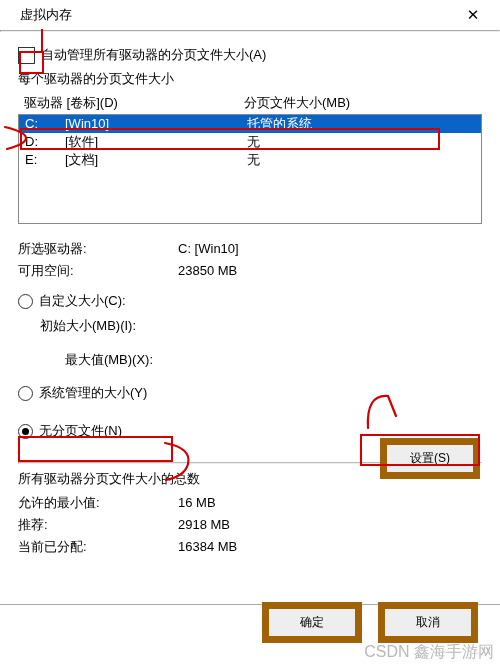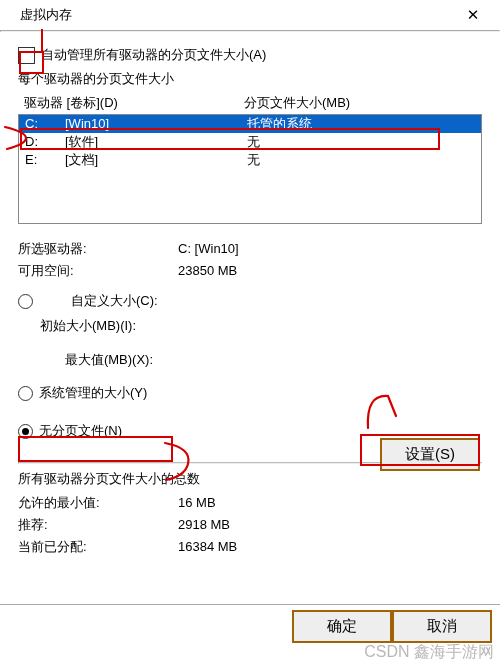--- a/index.html
+++ b/index.html
@@ -116,42 +116,42 @@
   .sub-row {
     display: flex;
     line-height: 24px;
     padding-left: 22px;
   }
   .sub-key { width: 138px; }
   .btn {
     display: inline-block;
     min-width: 100px;
     text-align: center;
-    border: 2px solid #a16207;
+    border: 7px solid #a16207;
     background: #eee;
     padding: 5px 14px;
-    font-size: 15px;
+    font-size: 12px;
     cursor: pointer;
   }
   .set-btn-wrap {
     position: absolute;
     right: 20px;
     top: 438px;
   }
   .hr2 {
     border-top: 1px solid #bbb;
     margin: 10px 0 6px 0;
   }
   .totals .kv-key { width: 160px; }
   .bottom-buttons {
     position: absolute;
-    right: 8px;
+    right: 22px;
     bottom: 24px;
     display: flex;
-    gap: 0;
+    gap: 16px;
   }
   .bottom-hr {
     position: absolute;
     left: 0; right: 0; bottom: 62px;
     border-top: 1px solid #aaa;
   }
   .watermark {
     position: absolute;
     right: 6px;
     bottom: 4px;
@@ -229,21 +229,21 @@
     <div class="kv-row">
       <span class="kv-key">所选驱动器:</span>
       <span>C:  [Win10]</span>
     </div>
     <div class="kv-row">
       <span class="kv-key">可用空间:</span>
       <span>23850 MB</span>
     </div>
   </div>
 
-  <div class="radio-row" style="margin-top:6px;gap:32px;">
+  <div class="radio-row" style="margin-top:6px;">
     <span class="radio"></span>
     <span>自定义大小(C):</span>
   </div>
   <div class="sub-row dim">
     <span class="sub-key">初始大小(MB)(I):</span>
   </div>
   <div class="sub-row dim" style="margin-top:10px;text-align:center;">
     <span class="sub-key">最大值(MB)(X):</span>
   </div>
 

